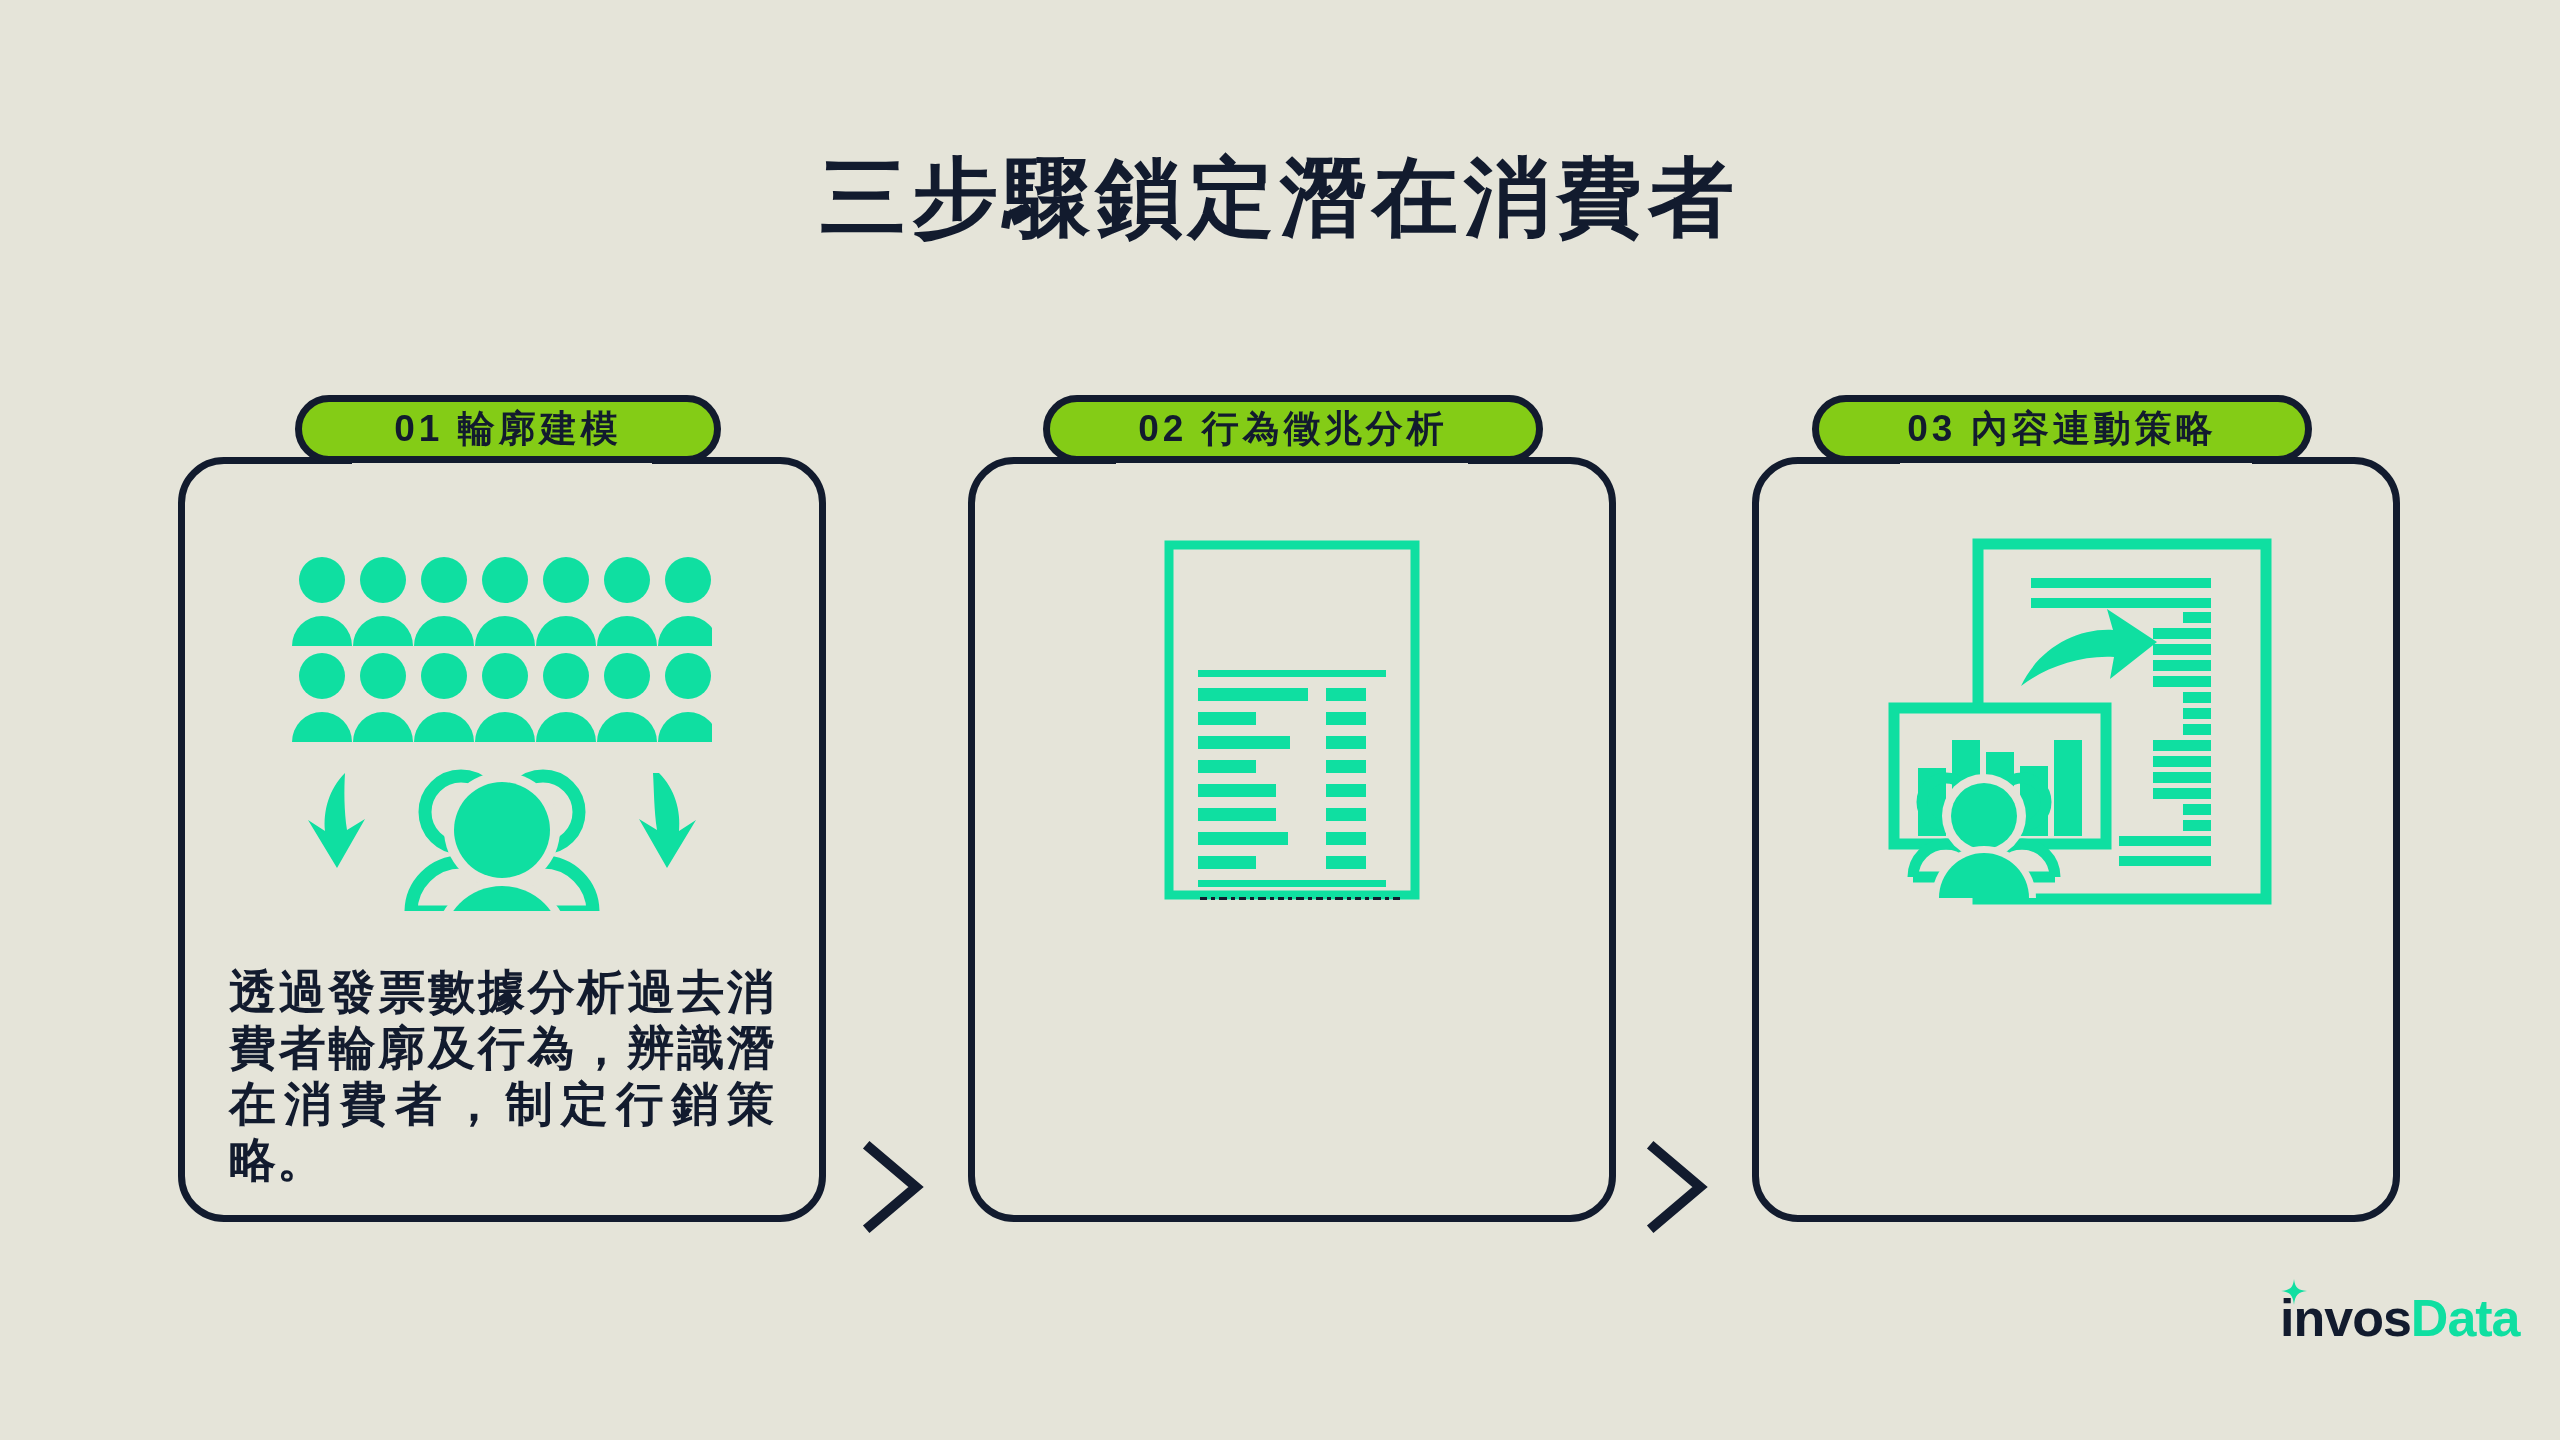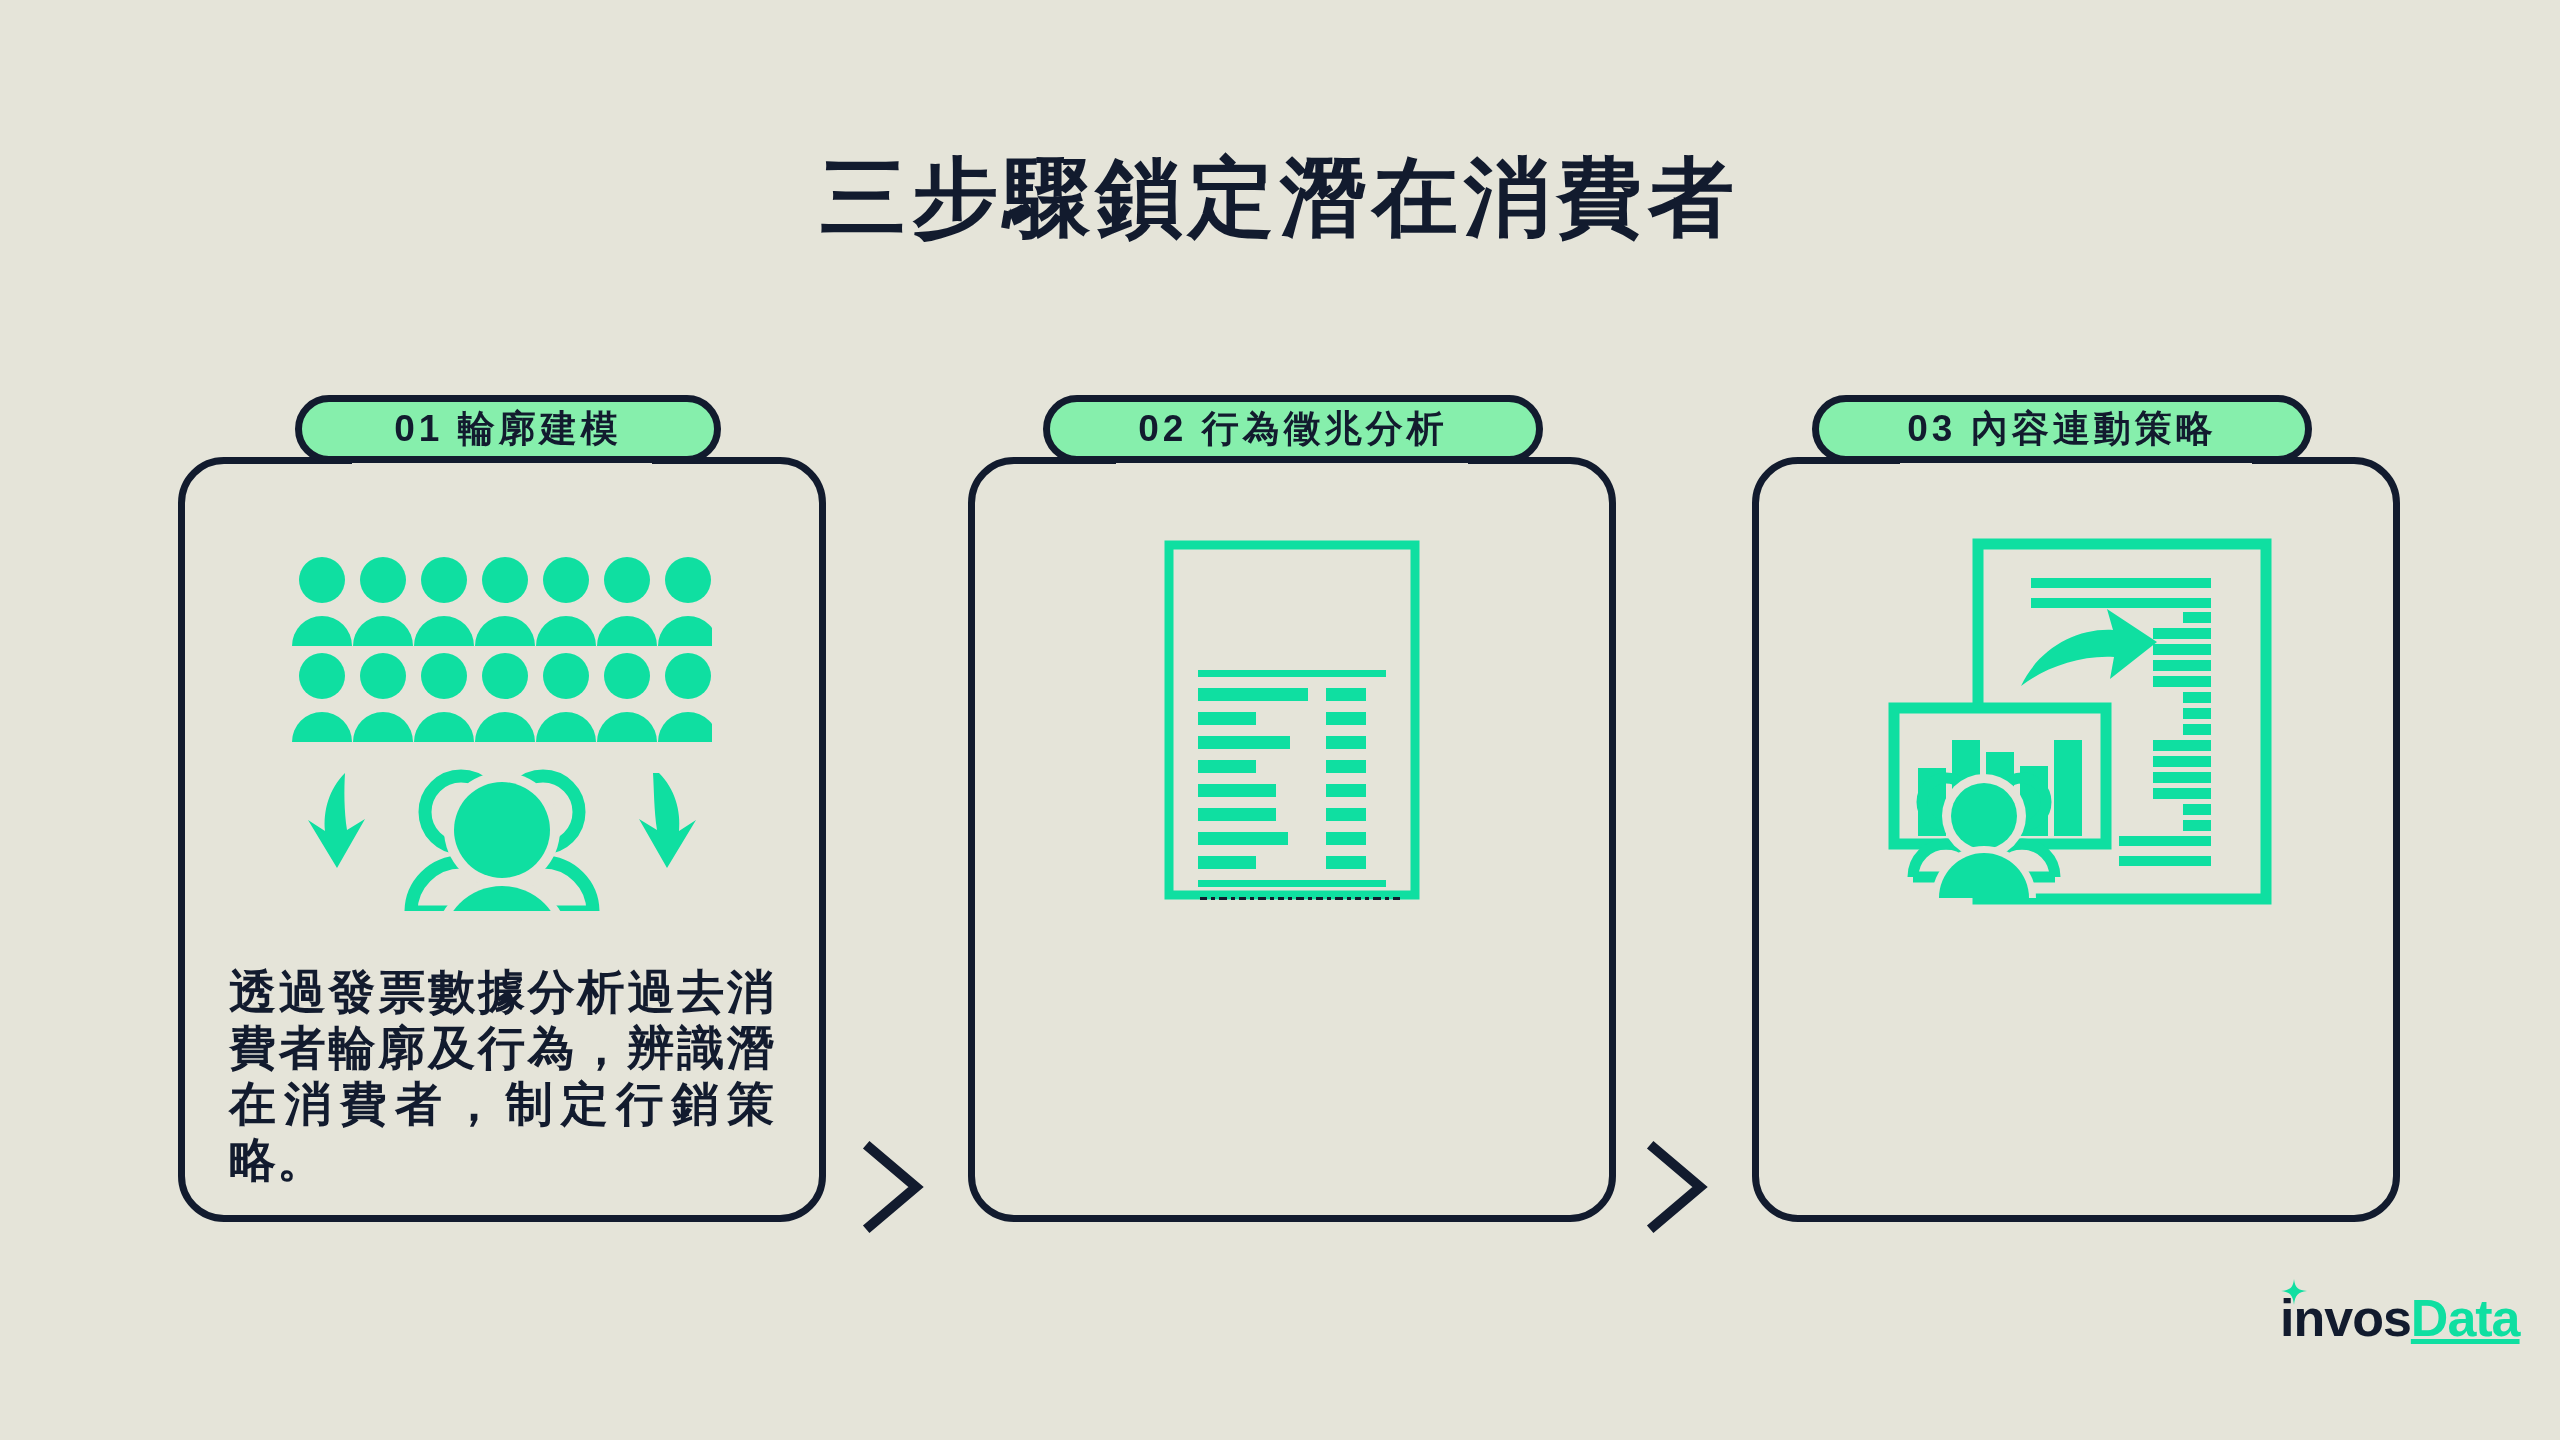--- a/index.html
+++ b/index.html
@@ -69,21 +69,21 @@
   .card.c2 .card-notch { width: 352px; }
   .card.c3 .card-notch { width: 352px; }
 
   
   .pill {
     position: absolute;
     top: 0;
     height: 68px;
     border: 7px solid #121B2E;
     border-radius: 40px;
-    background: #86efac;
+    background: #84cc16;
     display: flex;
     align-items: center;
     justify-content: center;
     padding: 0 30px;
     z-index: 5;
   }
   .pill .pill-label {
     font-size: 37px;
     font-weight: 700;
     color: #121B2E;
@@ -203,21 +203,21 @@
     width: 26px;
     height: 26px;
   }
   .logo-word {
     font-size: 52px;
     line-height: 52px;
     font-weight: 700;
     letter-spacing: -1px;
   }
   #logo-invos { color: #121B2E; }
-  #logo-data  { color: #0FDFA1; text-decoration: underline; }
+  #logo-data  { color: #0FDFA1; }
 </style>
 </head>
 <body>
 
 <div id="stage">
 
   <h1 id="page-title">三步驟鎖定潛在消費者</h1>
 
   <div id="cards">
 

